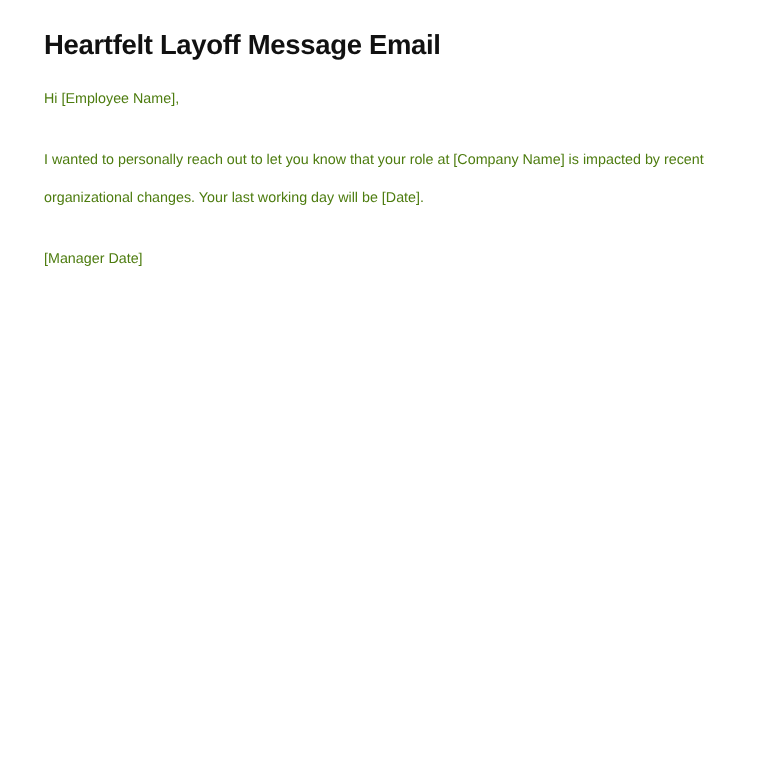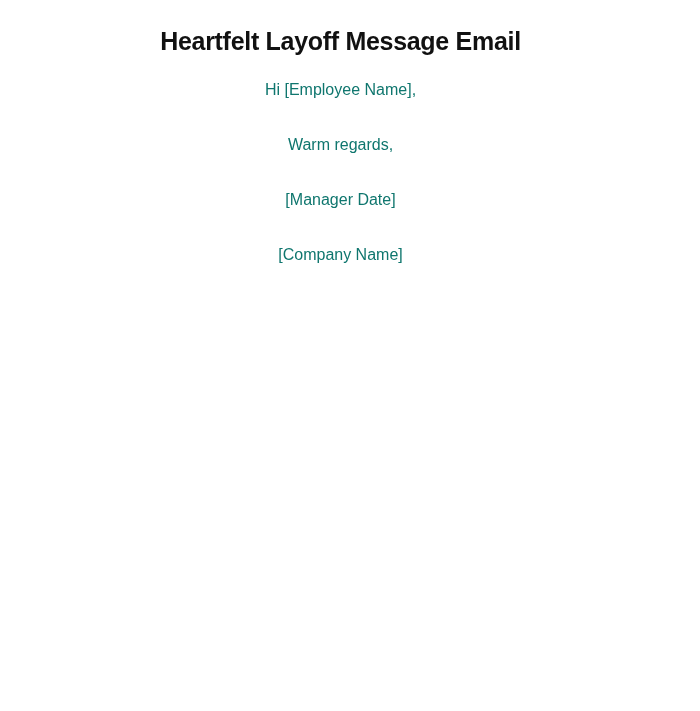--- a/index.html
+++ b/index.html
@@ -12,39 +12,37 @@
       height: 711px;
       overflow: hidden;
       font-family: "Liberation Sans", "DejaVu Sans", sans-serif;
       color: #1a1a1a;
     }
     .doc {
       position: relative;
       padding: 24px 59px 0 40px;
       box-sizing: border-box;
       width: 700px;
-      text-align: center;
     }
     .title {
       font-size: 25px;
       font-weight: bold;
       color: #111111;
       margin: 0 0 14px 0;
       line-height: 34px;
       letter-spacing: -0.3px;
     }
     .para {
-      font-size: 16px;
+      font-size: 13px;
       line-height: 35px;
       margin: 0 0 20px 0;
-      color: #0f766e;
+      color: #4d7c0f;
     }
   </style>
 </head>
 <body>
 
 <div class="doc">
   <h1 class="title">Heartfelt Layoff Message Email</h1>
   <p class="para">Hi [Employee Name],</p>
-  <p class="para">Warm regards,</p>
+  <p class="para">I wanted to personally reach out to let you know that your role at [Company Name] is impacted by recent organizational changes. Your last working day will be [Date].</p>
   <p class="para">[Manager Date]</p>
-  <p class="para">[Company Name]</p>
 </div>
 
 </body></html>

